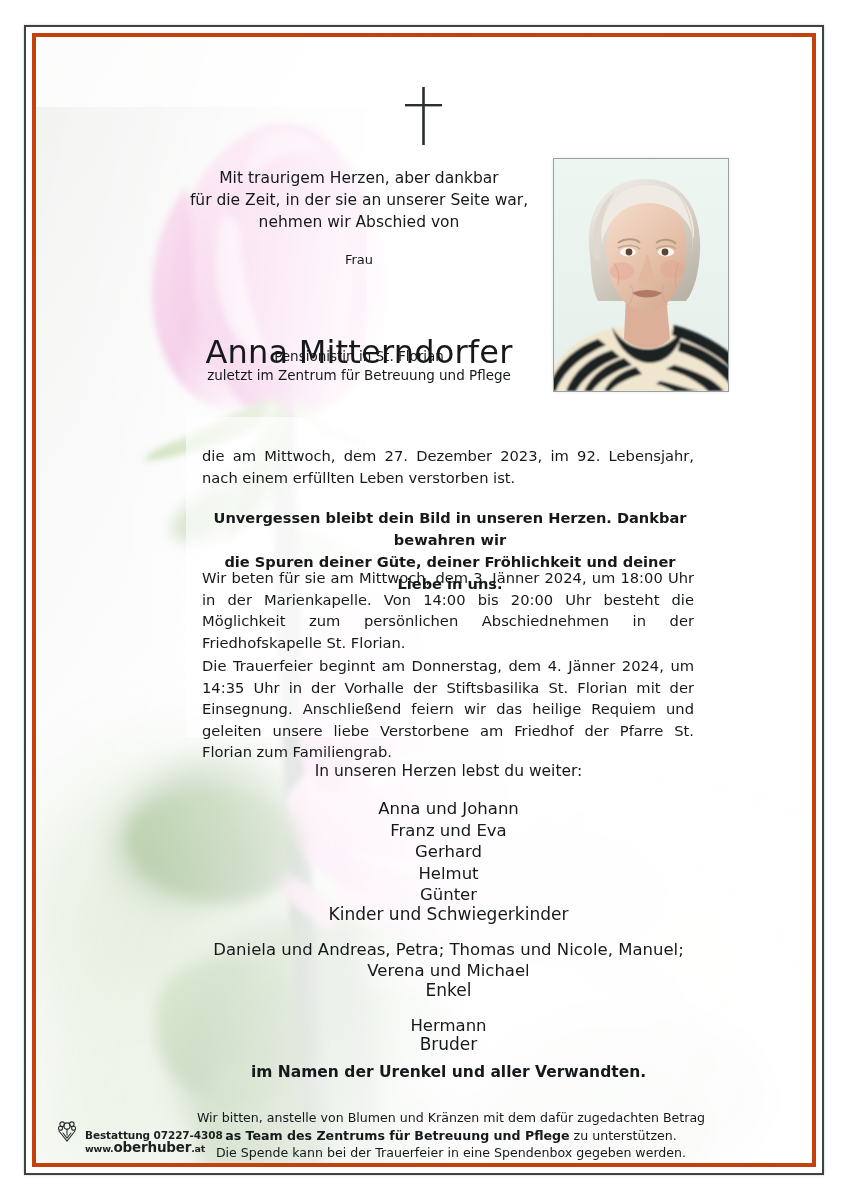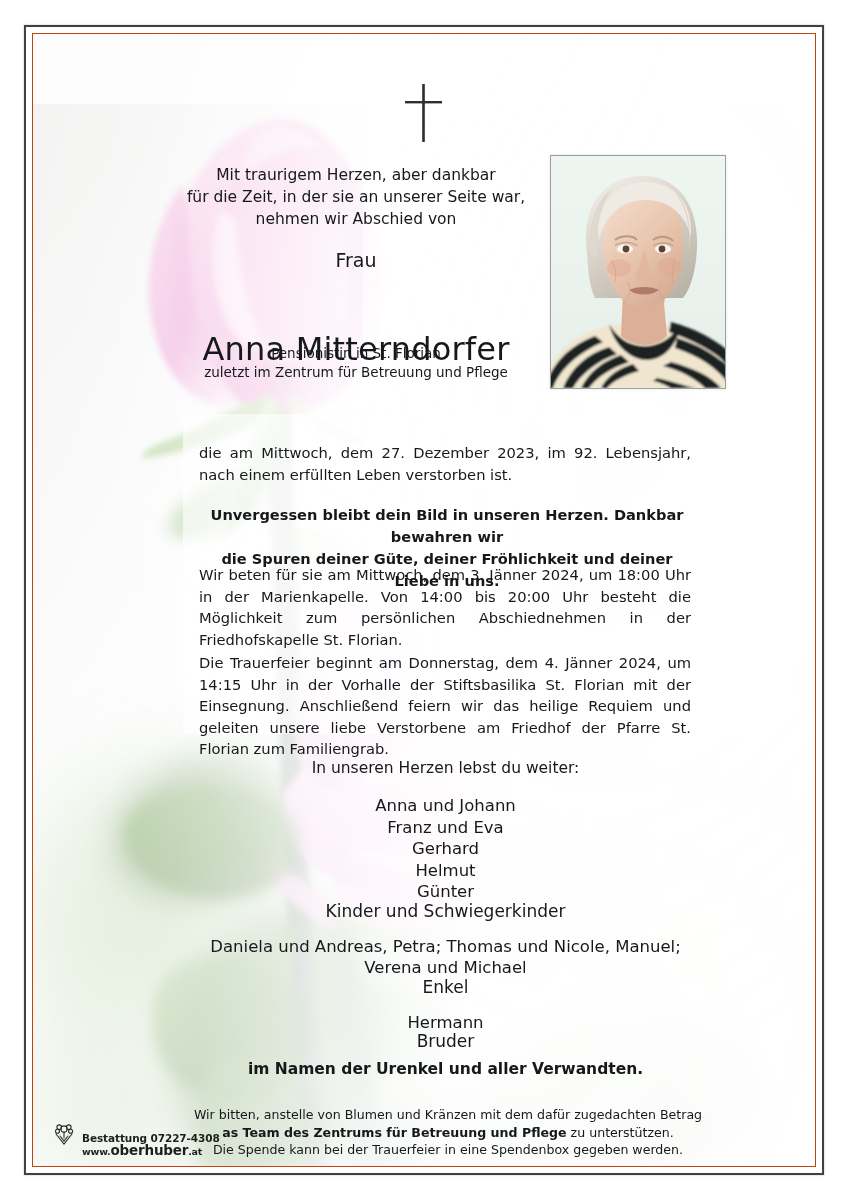--- a/index.html
+++ b/index.html
@@ -27,21 +27,21 @@
     background: #ffffff;
     overflow: hidden;
     box-shadow: 0 0 2px rgba(0,0,0,.25);
   }
   #card-inner {
     position: absolute;
     left: 6px;
     top: 6px;
     right: 6px;
     bottom: 6px;
-    border: 1px solid #c2410c;
+    border: 4px solid #c2410c;
     overflow: hidden;
     background: #14b8a6;
   }
 
   
   .bg { position: absolute; inset: 0; overflow: hidden; }
   .bg canvas, .bg svg { position:absolute; left:0; top:0; }
 
   
   #content {
@@ -63,21 +63,21 @@
   .lead {
     left: 118px; top: 130px; width: 410px;
     text-align: center;
     font-size: 15.5px;
     line-height: 22px;
     font-weight: 400;
   }
   .salut {
     left: 118px; top: 215px; width: 410px;
     text-align: center;
-    font-size: 19px;
+    font-size: 13px;
   }
   .name {
     left: 78px; top: 260px; width: 490px;
     text-align: center;
     font-size: 32px;
     letter-spacing: .2px;
     font-weight: 400;
     margin-top: 36px;
   }
   .subname {
@@ -455,21 +455,21 @@
 
       <div class="block para p-death">die am Mittwoch, dem 27. Dezember 2023, im 92. Lebensjahr, nach einem erfüllten Leben verstorben ist.</div>
 
       <div class="block para p-verse">
         <div>Unvergessen bleibt dein Bild in unseren Herzen. Dankbar bewahren wir</div>
         <div>die Spuren deiner Güte, deiner Fröhlichkeit und deiner Liebe in uns.</div>
       </div>
 
       <div class="block para p-pray">Wir beten für sie am Mittwoch, dem 3. Jänner 2024, um 18:00 Uhr in der Marienkapelle. Von 14:00 bis 20:00 Uhr besteht die Möglichkeit zum persönlichen Abschiednehmen in der Friedhofskapelle St. Florian.</div>
 
-      <div class="block para p-cer">Die Trauerfeier beginnt am Donnerstag, dem 4. Jänner 2024, um 14:15 Uhr in der Vorhalle der Stiftsbasilika St. Florian mit der Einsegnung. Anschließend feiern wir das heilige Requiem und geleiten unsere liebe Verstorbene am Friedhof der Pfarre St. Florian zum Familiengrab.</div>
+      <div class="block para p-cer">Die Trauerfeier beginnt am Donnerstag, dem 4. Jänner 2024, um 14:35 Uhr in der Vorhalle der Stiftsbasilika St. Florian mit der Einsegnung. Anschließend feiern wir das heilige Requiem und geleiten unsere liebe Verstorbene am Friedhof der Pfarre St. Florian zum Familiengrab.</div>
 
       <div class="block family">
         <div class="hdr">In unseren Herzen lebst du weiter:</div>
         <div class="nm">Anna und Johann</div>
         <div class="nm">Franz und Eva</div>
         <div class="nm">Gerhard</div>
         <div class="nm">Helmut</div>
         <div class="nm">Günter</div>
         <div class="rel">Kinder und Schwiegerkinder</div>
 

